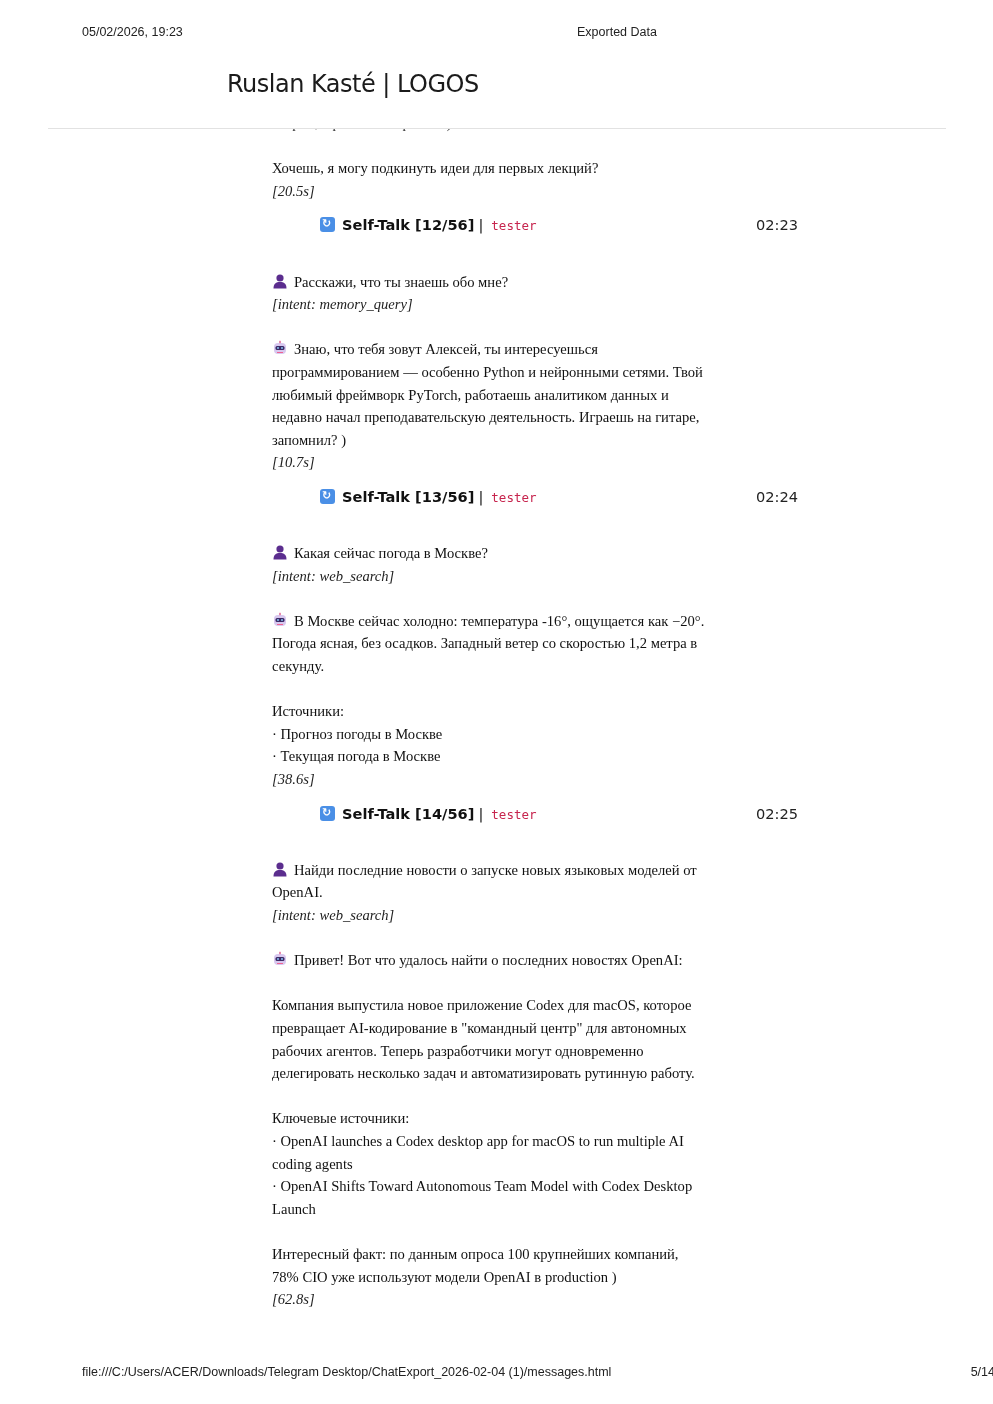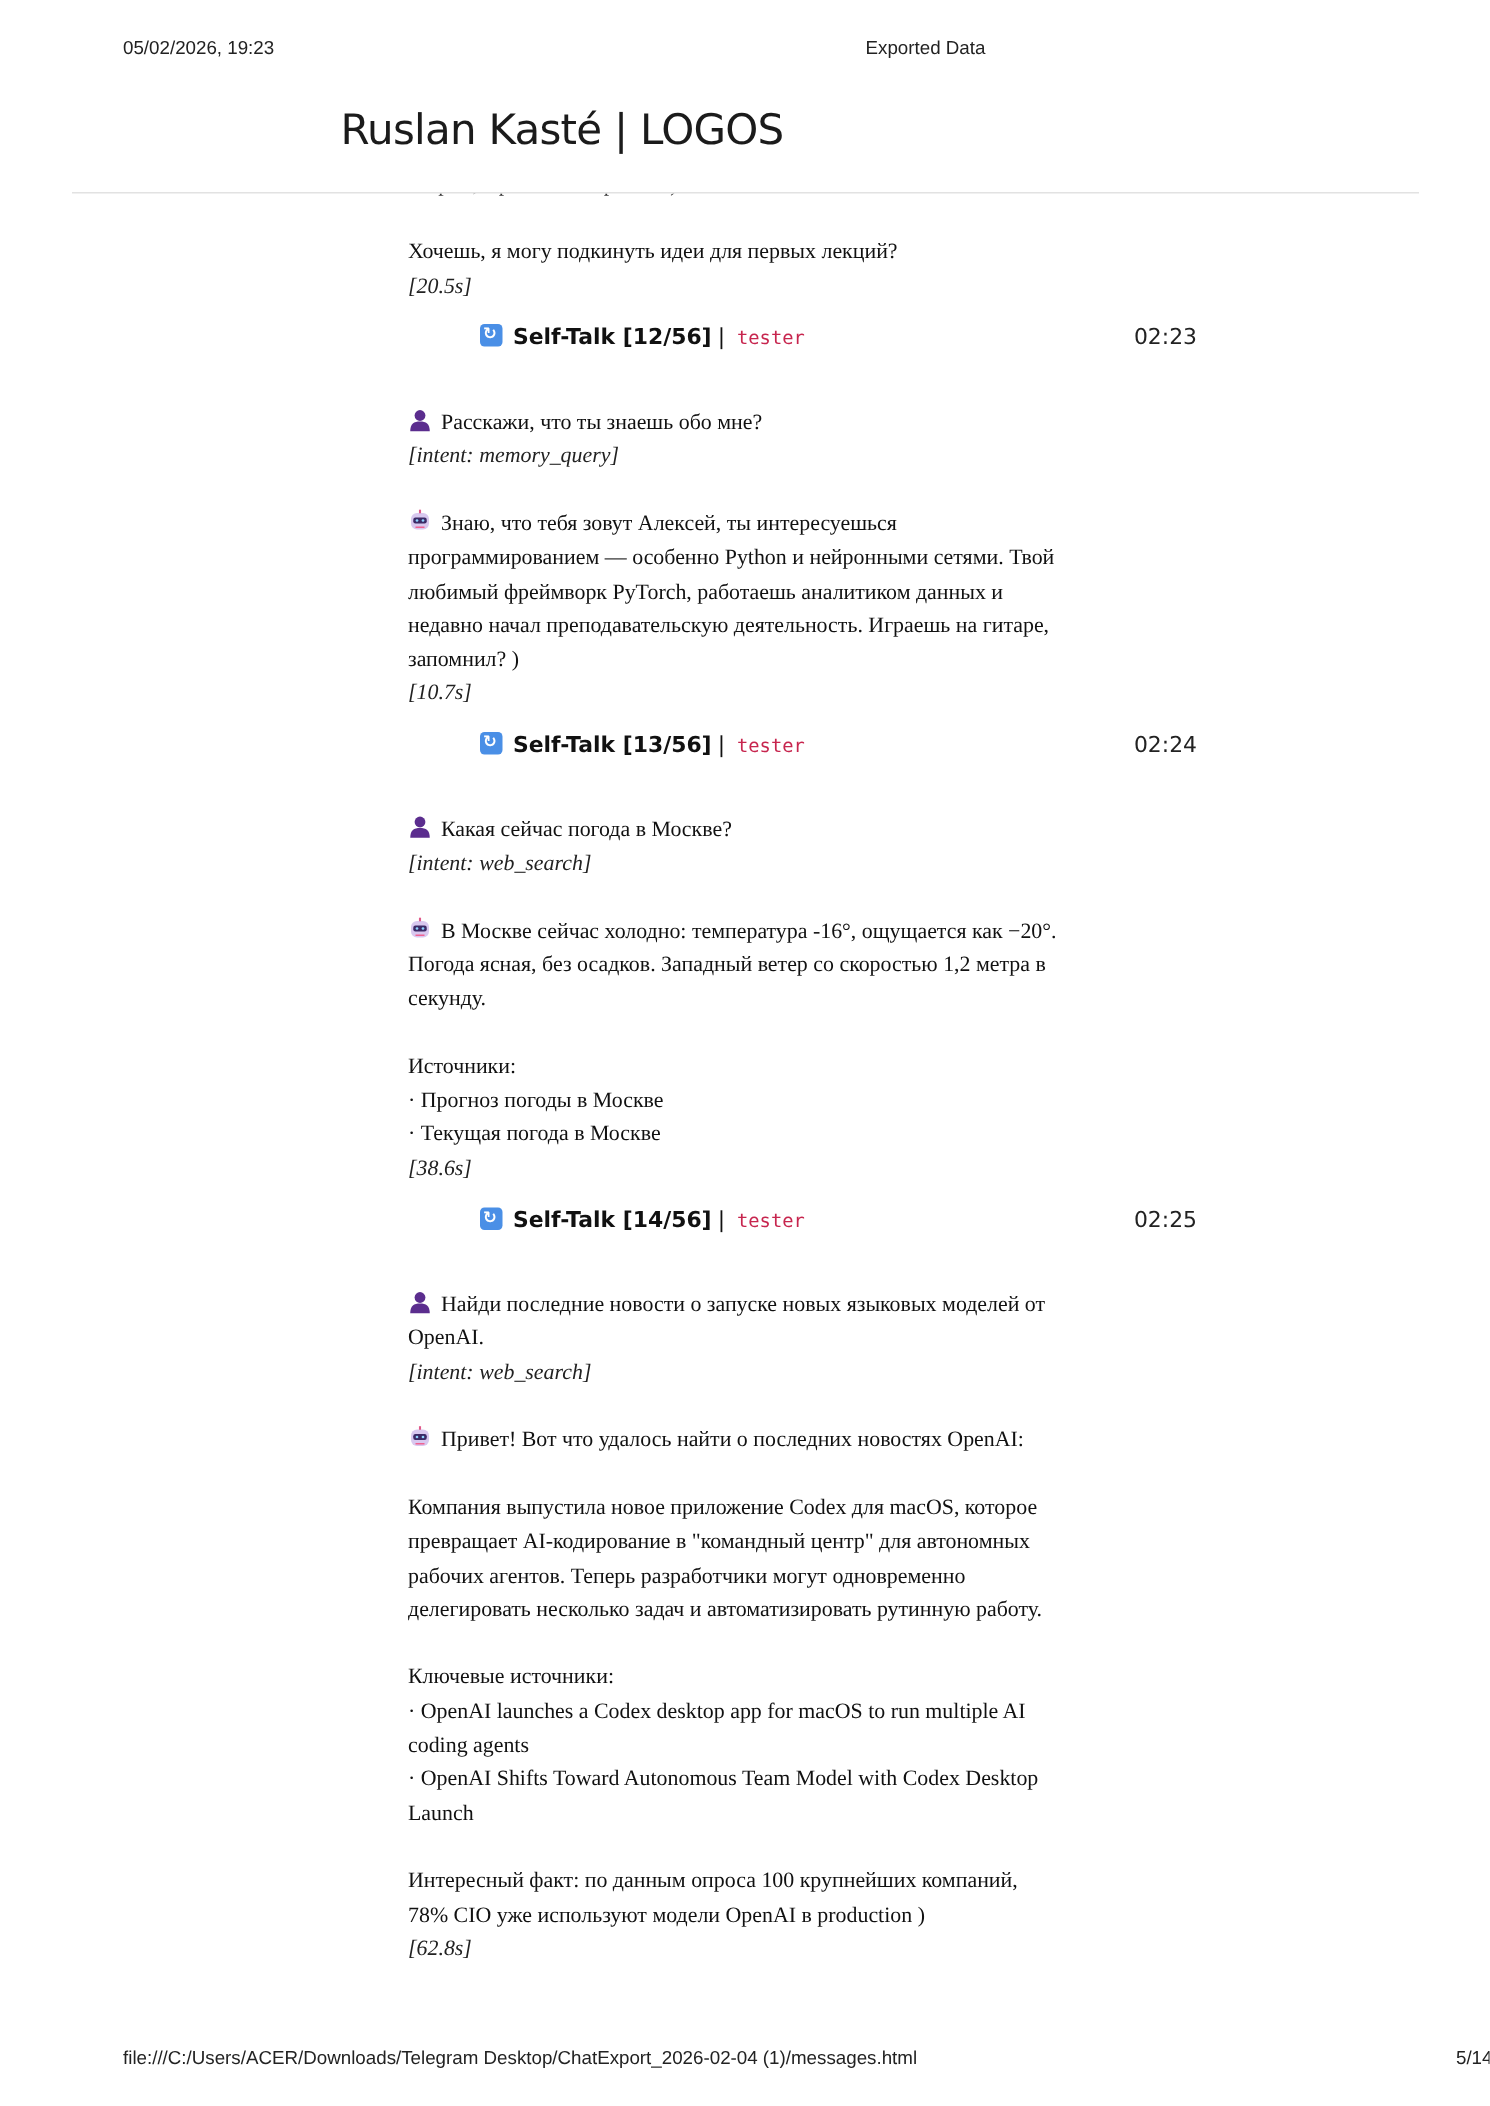--- a/index.html
+++ b/index.html
@@ -18,21 +18,21 @@
   .pf-left { position: absolute; left: 41px; }
   .pf-right { position: absolute; right: 39px; }
 
   .chat-header {
     position: absolute; top: 60px; left: 48px; width: 898px; height: 68px;
     background: #fff; z-index: 2;
     border-bottom: 1px solid #e2e2e2;
   }
   .chat-title {
     position: absolute; left: 179px; top: 10px;
-    font-family: "DejaVu Sans", sans-serif; font-size: 28px; font-weight: normal;
+    font-family: "DejaVu Sans", sans-serif; font-size: 24px; font-weight: normal;
     color: #1b1b1b; letter-spacing: -0.5px;
   }
 
   .scroll-area {
     position: absolute; top: 112px; left: 272px; width: 530px; height: 1240px;
     overflow: hidden; z-index: 1;
   }
   .content { position: absolute; top: 0; left: 0; width: 530px; }
 
   .line { font-size: 14.6px; line-height: 22.6px; white-space: nowrap; color: #111; font-family: Liberation Serif, serif; }

